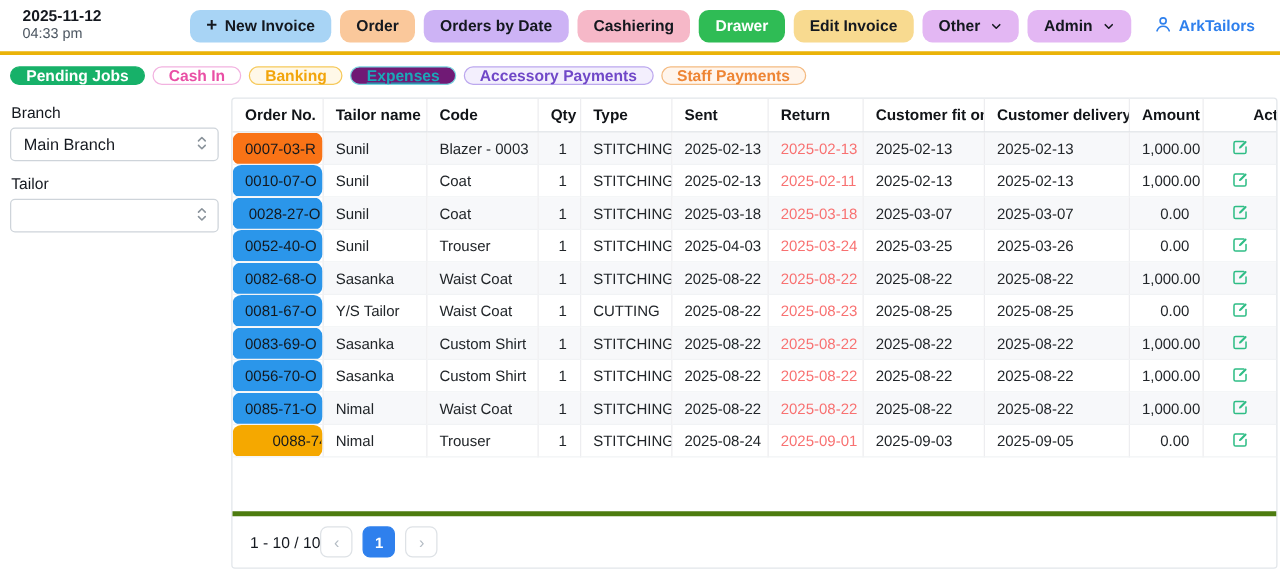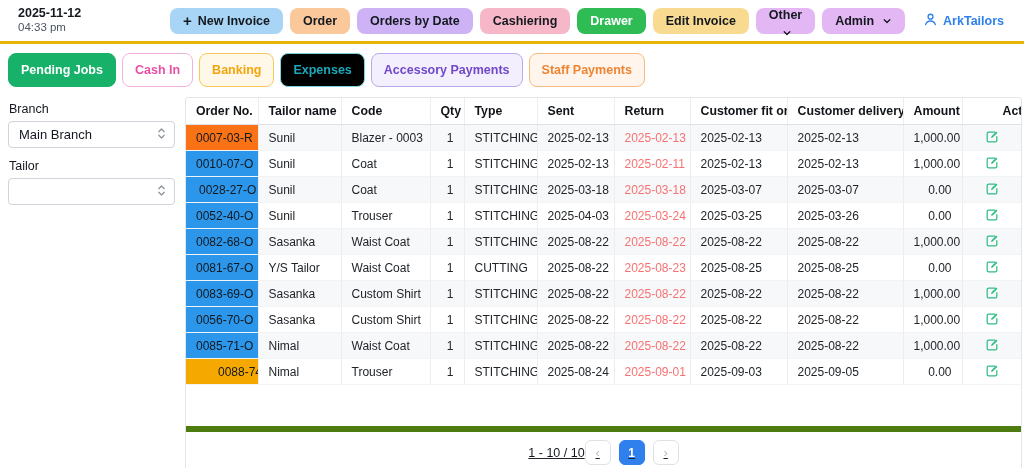--- a/index.html
+++ b/index.html
@@ -13,51 +13,51 @@
   .time { font-size:11.5px; color:#4b5560; }
   .topbar-buttons { margin-left:auto; display:flex; gap:7px; align-items:center; }
   .tb-btn { border:none; height:26px; padding:0 13px; border-radius:8px; font-family:inherit;
             font-size:12.5px; font-weight:600; display:flex; align-items:center; gap:6px; cursor:pointer; white-space:nowrap; }
   .tb-btn .plus { font-size:15px; font-weight:bold; line-height:1; }
   .chev { display:flex; align-items:center; margin-left:2px; }
   .user { margin-left:18px; display:flex; align-items:center; gap:5px; font-size:12.5px; font-weight:bold; cursor:pointer; text-decoration:none; }
 
   
   .tabs { display:flex; gap:6px; padding:9px 8px; align-items:center; }
-  .tab { height:34px; padding:4px 12px; border-radius:8px; border:1px solid; font-family:inherit;
+  .tab { height:15px; padding:4px 12px; border-radius:8px; border:1px solid; font-family:inherit;
          font-size:12.5px; font-weight:600; display:flex; align-items:center; cursor:pointer; white-space:nowrap; }
 
   
   .content { display:flex; height:386px; padding:1px 2px 0 8px; }
   .filters { width:177px; flex-shrink:0; padding-right:10px; }
   .filters label { display:block; font-size:12.5px; margin:5px 0 5px 1px; color:#14181f; }
   .select { height:27px; border:1px solid #ced4da; border-radius:4px; background:#fff; display:flex;
             align-items:center; justify-content:space-between; padding:0 8px 0 10px; font-size:13px;
             margin-bottom:11px; cursor:pointer; color:#14181f; }
 
   
   .card { flex:1; height:377px; border:1px solid #e2e6ea; border-radius:3px; background:#fff;
           display:flex; flex-direction:column; margin-right:1px; }
   table { width:100%; border-collapse:collapse; table-layout:fixed; }
   th { text-align:left; font-size:12.3px; font-weight:bold; color:#111418; padding:6px 10px;
        border-bottom:1px solid #dee2e6; border-right:1px solid #ededf0; white-space:nowrap; overflow:hidden; }
   th:last-child, td:last-child { border-right:none; }
   td { font-size:12px; padding:5px 10px; border-right:1px solid #ededf0; border-bottom:1px solid #f1f3f5;
        white-space:nowrap; overflow:hidden; color:#212529; }
   tbody tr:nth-child(odd) td { background:#f7f8fa; }
-  td.order-cell { color:#13181d; }
+  td.order-cell { color:#13181d;border-radius:7px; }
   th.col-qty, td.qty, th.col-amount, td.amount { text-align:right; }
   th.col-actions, td.actions { text-align:center;padding-left:40px; }
   td.actions { padding:3px 10px; }
   .edit-btn { background:none; border:none; cursor:pointer; padding:2px; line-height:0; }
   .spacer { flex:1; }
 
   
-  .card-footer { display:flex; justify-content:center; align-items:center;
-                 border-top:6px solid #4d7c0f; padding:8px 14px;text-decoration:underline; }
+  .card-footer { display:flex; justify-content:flex-start; align-items:center;
+                 border-top:4px solid #4d7c0f; padding:8px 14px; }
   .page-summary { font-size:12.5px; color:#14181f; }
   .pager { display:flex; gap:8px; }
   .page-btn { width:26px; height:25px; border:1px solid #dee2e6; border-radius:6px; background:#fff;
               color:#b4bcc4; font-size:13px; font-family:inherit; display:flex; align-items:center;
               justify-content:center; cursor:pointer; }
   .page-btn.active { background:#2F80ED; border-color:#2F80ED; color:#fff; font-weight:bold; font-size:12px; }
 </style>
 </head>
 <body>
 
@@ -79,21 +79,21 @@
       </button>
       <button class="tb-btn" style="background: rgb(246, 184, 200); color: rgb(20, 24, 31);">
         <span>Cashiering</span>
       </button>
       <button class="tb-btn" style="background: rgb(47, 188, 85); color: rgb(255, 255, 255);">
         <span>Drawer</span>
       </button>
       <button class="tb-btn" style="background: rgb(248, 218, 144); color: rgb(20, 24, 31);">
         <span>Edit Invoice</span>
       </button>
-      <button class="tb-btn" style="background: rgb(227, 183, 243); color: rgb(20, 24, 31); flex-direction: column;">
+      <button class="tb-btn" style="background: rgb(227, 183, 243); color: rgb(20, 24, 31);">
         <span>Other</span>
         <span class="chev">
           <svg width="10" height="10" viewBox="0 0 16 16" fill="none" stroke="currentColor" stroke-width="2" stroke-linecap="round" stroke-linejoin="round">
             <path d="M3.5 6l4.5 4.5L12.5 6"></path>
           </svg>
         </span>
       </button>
       <button class="tb-btn" style="background: rgb(227, 183, 243); color: rgb(20, 24, 31);">
         <span>Admin</span>
         <span class="chev">
@@ -111,21 +111,21 @@
         </svg>
     </span>
     <span>ArkTailors</span>
   </a>
 </header>
 
 <nav class="tabs" id="tabs">
     <button class="tab active" style="background: rgb(23, 177, 105); color: rgb(255, 255, 255); border-color: rgb(23, 177, 105);">Pending Jobs</button>
     <button class="tab" style="background: rgb(255, 255, 255); color: rgb(233, 79, 165); border-color: rgb(242, 178, 224);">Cash In</button>
     <button class="tab" style="background: rgb(255, 248, 232); color: rgb(242, 165, 12); border-color: rgb(246, 201, 90);">Banking</button>
-    <button class="tab" style="background: #000000; color: rgb(27, 168, 184); border-color: rgb(123, 212, 222);">Expenses</button>
+    <button class="tab" style="background: #701a75; color: rgb(27, 168, 184); border-color: rgb(123, 212, 222); text-decoration: underline;">Expenses</button>
     <button class="tab" style="background: rgb(243, 239, 253); color: rgb(112, 72, 200); border-color: rgb(188, 168, 238);">Accessory Payments</button>
     <button class="tab" style="background: rgb(255, 245, 236); color: rgb(238, 133, 52); border-color: rgb(244, 186, 128);">Staff Payments</button>
   </nav>
 
 <div class="content">
   <aside class="filters">
     <label>Branch</label>
     <div class="select">
       <span>Main Branch</span>
       <span>

